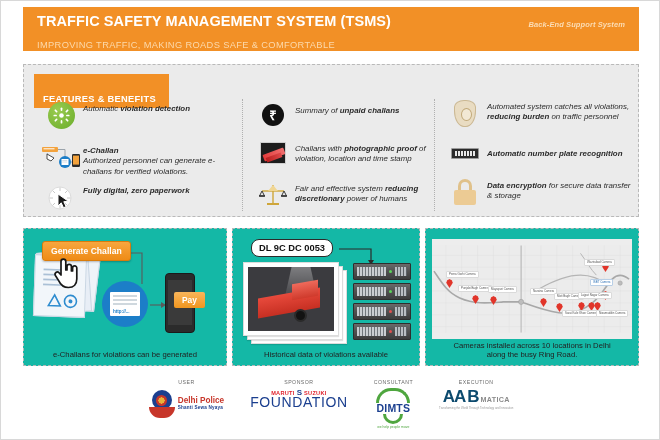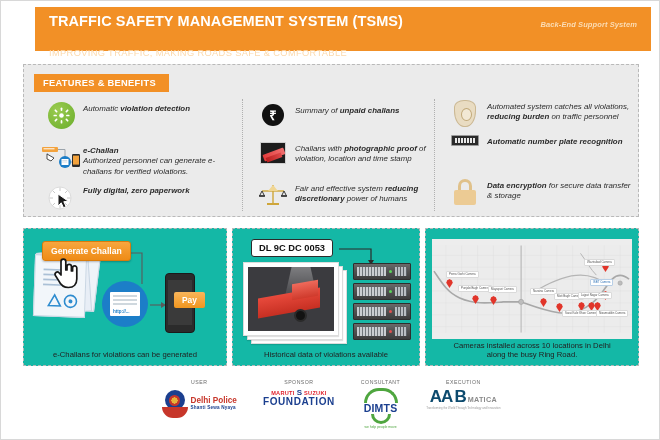--- a/index.html
+++ b/index.html
@@ -12,52 +12,52 @@
   .page {
     position: relative;
     width: 660px; height: 440px;
     background: #ffffff;
     border: 1px solid #d8d8d8;
   }
 
   
   .header {
     position: absolute;
-    left: 34px; top: 6px;
+    left: 22px; top: 6px;
     width: 616px; height: 44px;
     background: #f29026;
     padding: 7px 12px 0 14px;
   }
   .header-title {
     font-size: 14.5px; font-weight: bold; color: #ffffff;
     letter-spacing: 0.1px; line-height: 15px;
   }
   .header-sub {
     font-size: 9.3px; color: #fcd9ac; letter-spacing: 0.35px;
-    margin-top: 19px; line-height: 10px;
+    margin-top: 11px; line-height: 10px;
   }
   .header-right {
     position: absolute; right: 14px; top: 13px;
     font-size: 7.5px; font-style: italic; font-weight: bold;
     color: #fbdcb4; letter-spacing: 0.1px;
   }
 
   
   .features-panel {
     position: absolute;
     left: 22px; top: 63px;
     width: 616px; height: 153px;
     background: #ebebeb;
     border: 1px dashed #b9b9b9;
   }
   .fb-badge {
     position: absolute; left: 10px; top: 9px;
     background: #f29026; color: #ffffff;
     font-size: 9.3px; font-weight: bold; letter-spacing: 0.3px;
-    padding: 4px 13px 4px 9px;
+    padding: 20px 13px 4px 9px;
     text-align: center;
   }
   .fb-cols {
     position: absolute; left: 8px; top: 34px;
     width: 600px; height: 112px;
     display: flex;
   }
   .fb-col { position: relative; padding: 0 7px; }
   .fb-col.c1 { width: 210px; }
   .fb-col.c2 { width: 193px; border-left: 1px dotted #b0b0b0; border-right: 1px dotted #b0b0b0; }
@@ -77,21 +77,21 @@
   .fb-text .hdr { display:block; font-weight:bold; }
 
   
   .c1 .r1 { position:absolute; left:7px; top: 2px;  width: 200px; }
   .c1 .r2 { position:absolute; left:7px; top: 44px; width: 200px; }
   .c1 .r3 { position:absolute; left:7px; top: 84px; width: 200px; }
   .c2 .r1 { position:absolute; left:8px; top: 4px;  width: 185px; }
   .c2 .r2 { position:absolute; left:8px; top: 42px; width: 185px; }
   .c2 .r3 { position:absolute; left:8px; top: 82px; width: 185px; }
   .c3 .r1 { position:absolute; left:8px; top: 0px;  width: 190px; }
-  .c3 .r2 { position:absolute; left:8px; top: 35px; width: 190px; }
+  .c3 .r2 { position:absolute; left:8px; top: 47px; width: 190px; align-items: center; }
   .c3 .r3 { position:absolute; left:8px; top: 79px; width: 190px; }
 
   
   .ic-gear {
     width: 27px; height: 27px; border-radius: 50%;
     background: radial-gradient(circle at 35% 30%, #9acb4f, #6aad2c);
     display:flex; align-items:center; justify-content:center;
   }
   .ic-rupee {
     width: 22px; height: 22px; border-radius: 50%;
@@ -224,21 +224,21 @@
   .paper.p1 { left: 12px; top: 0; transform: rotate(7deg); }
   .paper.p2 { left: 4px;  top: 4px; transform: rotate(-4deg); background:#e8eef6; }
   .paper.p3 { left: 0px;  top: 8px; transform: rotate(2deg); background:#f2f6fa; }
   .hand-cursor {
     position:absolute; left: 28px; top: 26px; width: 28px; height: 34px;
   }
 
   
   .plate-callout {
     position:absolute; left: 18px; top: 10px;
-    background:#ffffff; border:1px solid #2b2b2b; border-radius:3px;
+    background:#ffffff; border:1px solid #2b2b2b; border-radius:8px;
     font-size: 9.3px; font-weight: bold; color:#111;
     padding: 3px 7px; white-space:nowrap;
   }
   .photo-stack { position:absolute; left: 10px; top: 33px; width: 104px; height: 82px; }
   .photo-card {
     position:absolute; background:#ffffff; border:1px solid #dcdcdc;
     box-shadow: 0 1px 1px rgba(0,0,0,.12);
   }
   .photo-card.s3 { left: 8px; top: 8px; width: 96px; height: 74px; }
   .photo-card.s2 { left: 4px; top: 4px; width: 96px; height: 74px; }
@@ -320,21 +320,21 @@
   }
   .dp-seal .base {
     position:absolute; left:0; bottom:0; width:26px; height:11px;
     background:#c7362a;
     border-radius: 0 0 13px 13px;
   }
   .dp-text { text-align:left; }
   .dp-name { font-size: 8.2px; font-weight:bold; color:#c7362a; line-height:9px; }
   .dp-motto { font-size: 4.6px; font-weight:bold; color:#1b3f8f; letter-spacing:.2px; }
   .ms-top { font-size: 5.6px; font-weight:bold; color:#e0232e; letter-spacing:.3px; }
-  .ms-bot { font-size: 10px; font-weight:bold; color:#1b3f8f; letter-spacing:.6px; line-height:10px; }
+  .ms-bot { font-size: 14px; font-weight:normal; color:#1b3f8f; letter-spacing:.6px; line-height:10px; }
   .dimts { position:relative; }
   .dimts .arc {
     width: 34px; height: 15px; margin: 0 auto;
     border: 3px solid #4fa63f; border-bottom: none;
     border-radius: 17px 17px 0 0;
   }
   .dimts .word { font-size: 10.5px; font-weight:bold; color:#1b3f8f; letter-spacing:.2px; margin-top:-1px; }
   .dimts .cup {
     width: 20px; height: 10px; margin: 0 auto;
     border: 3px solid #4fa63f; border-top: none;

